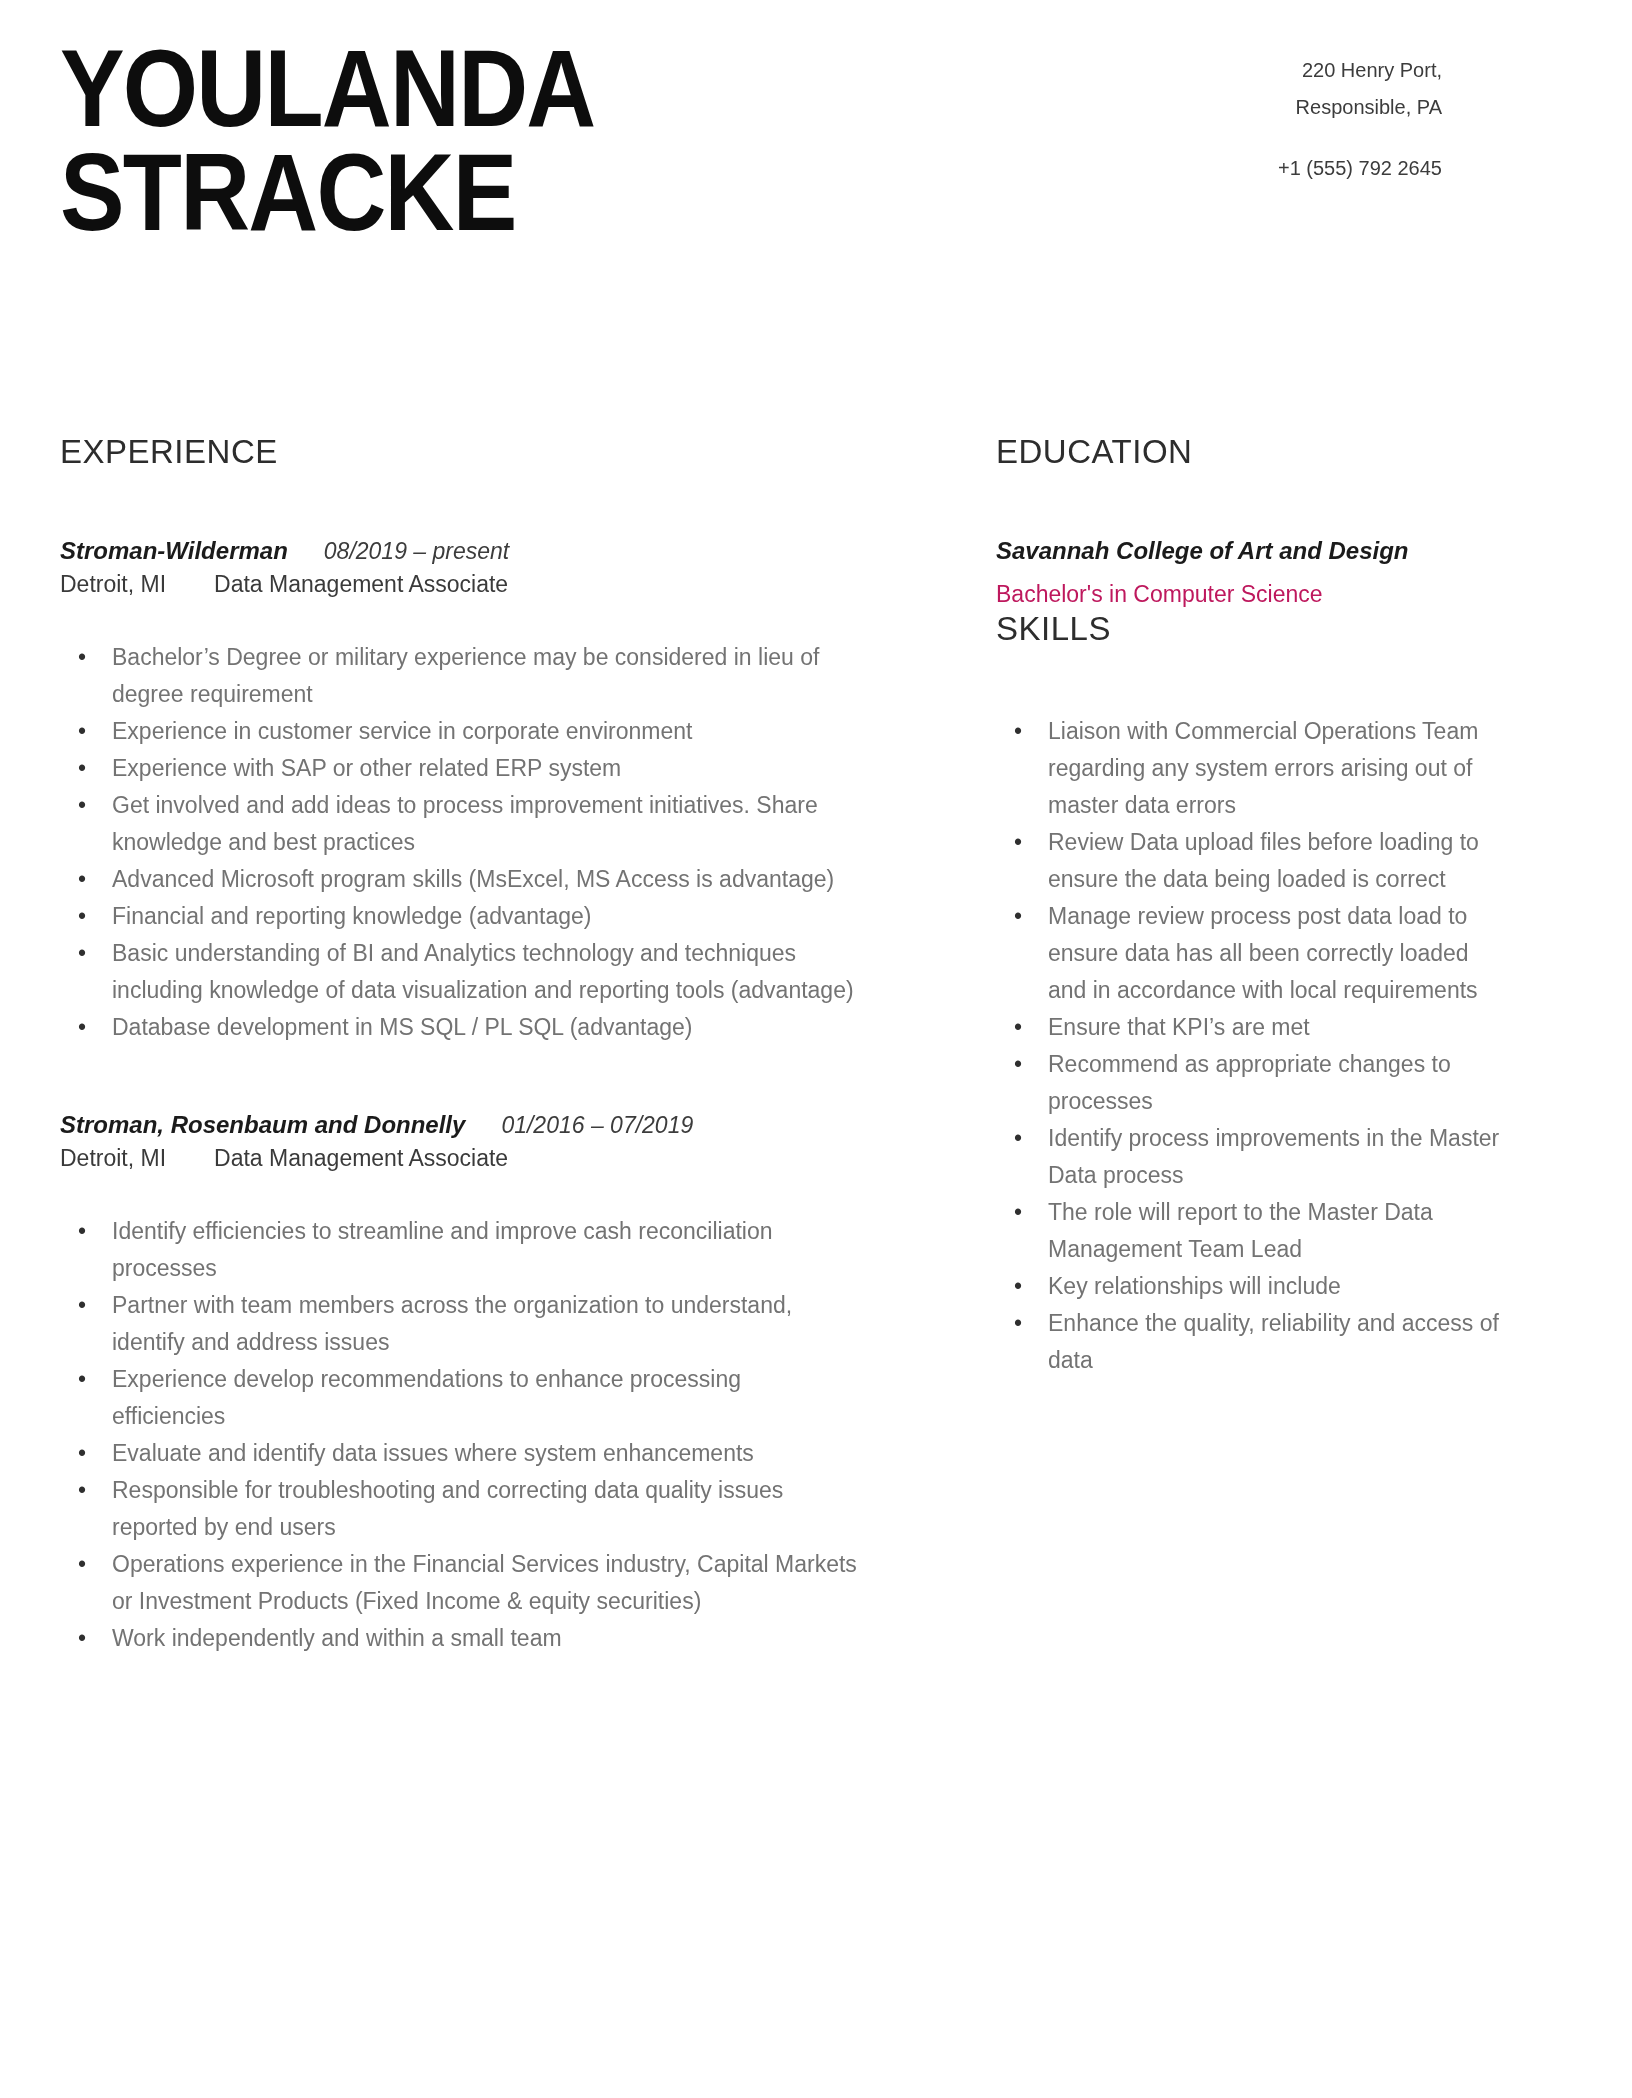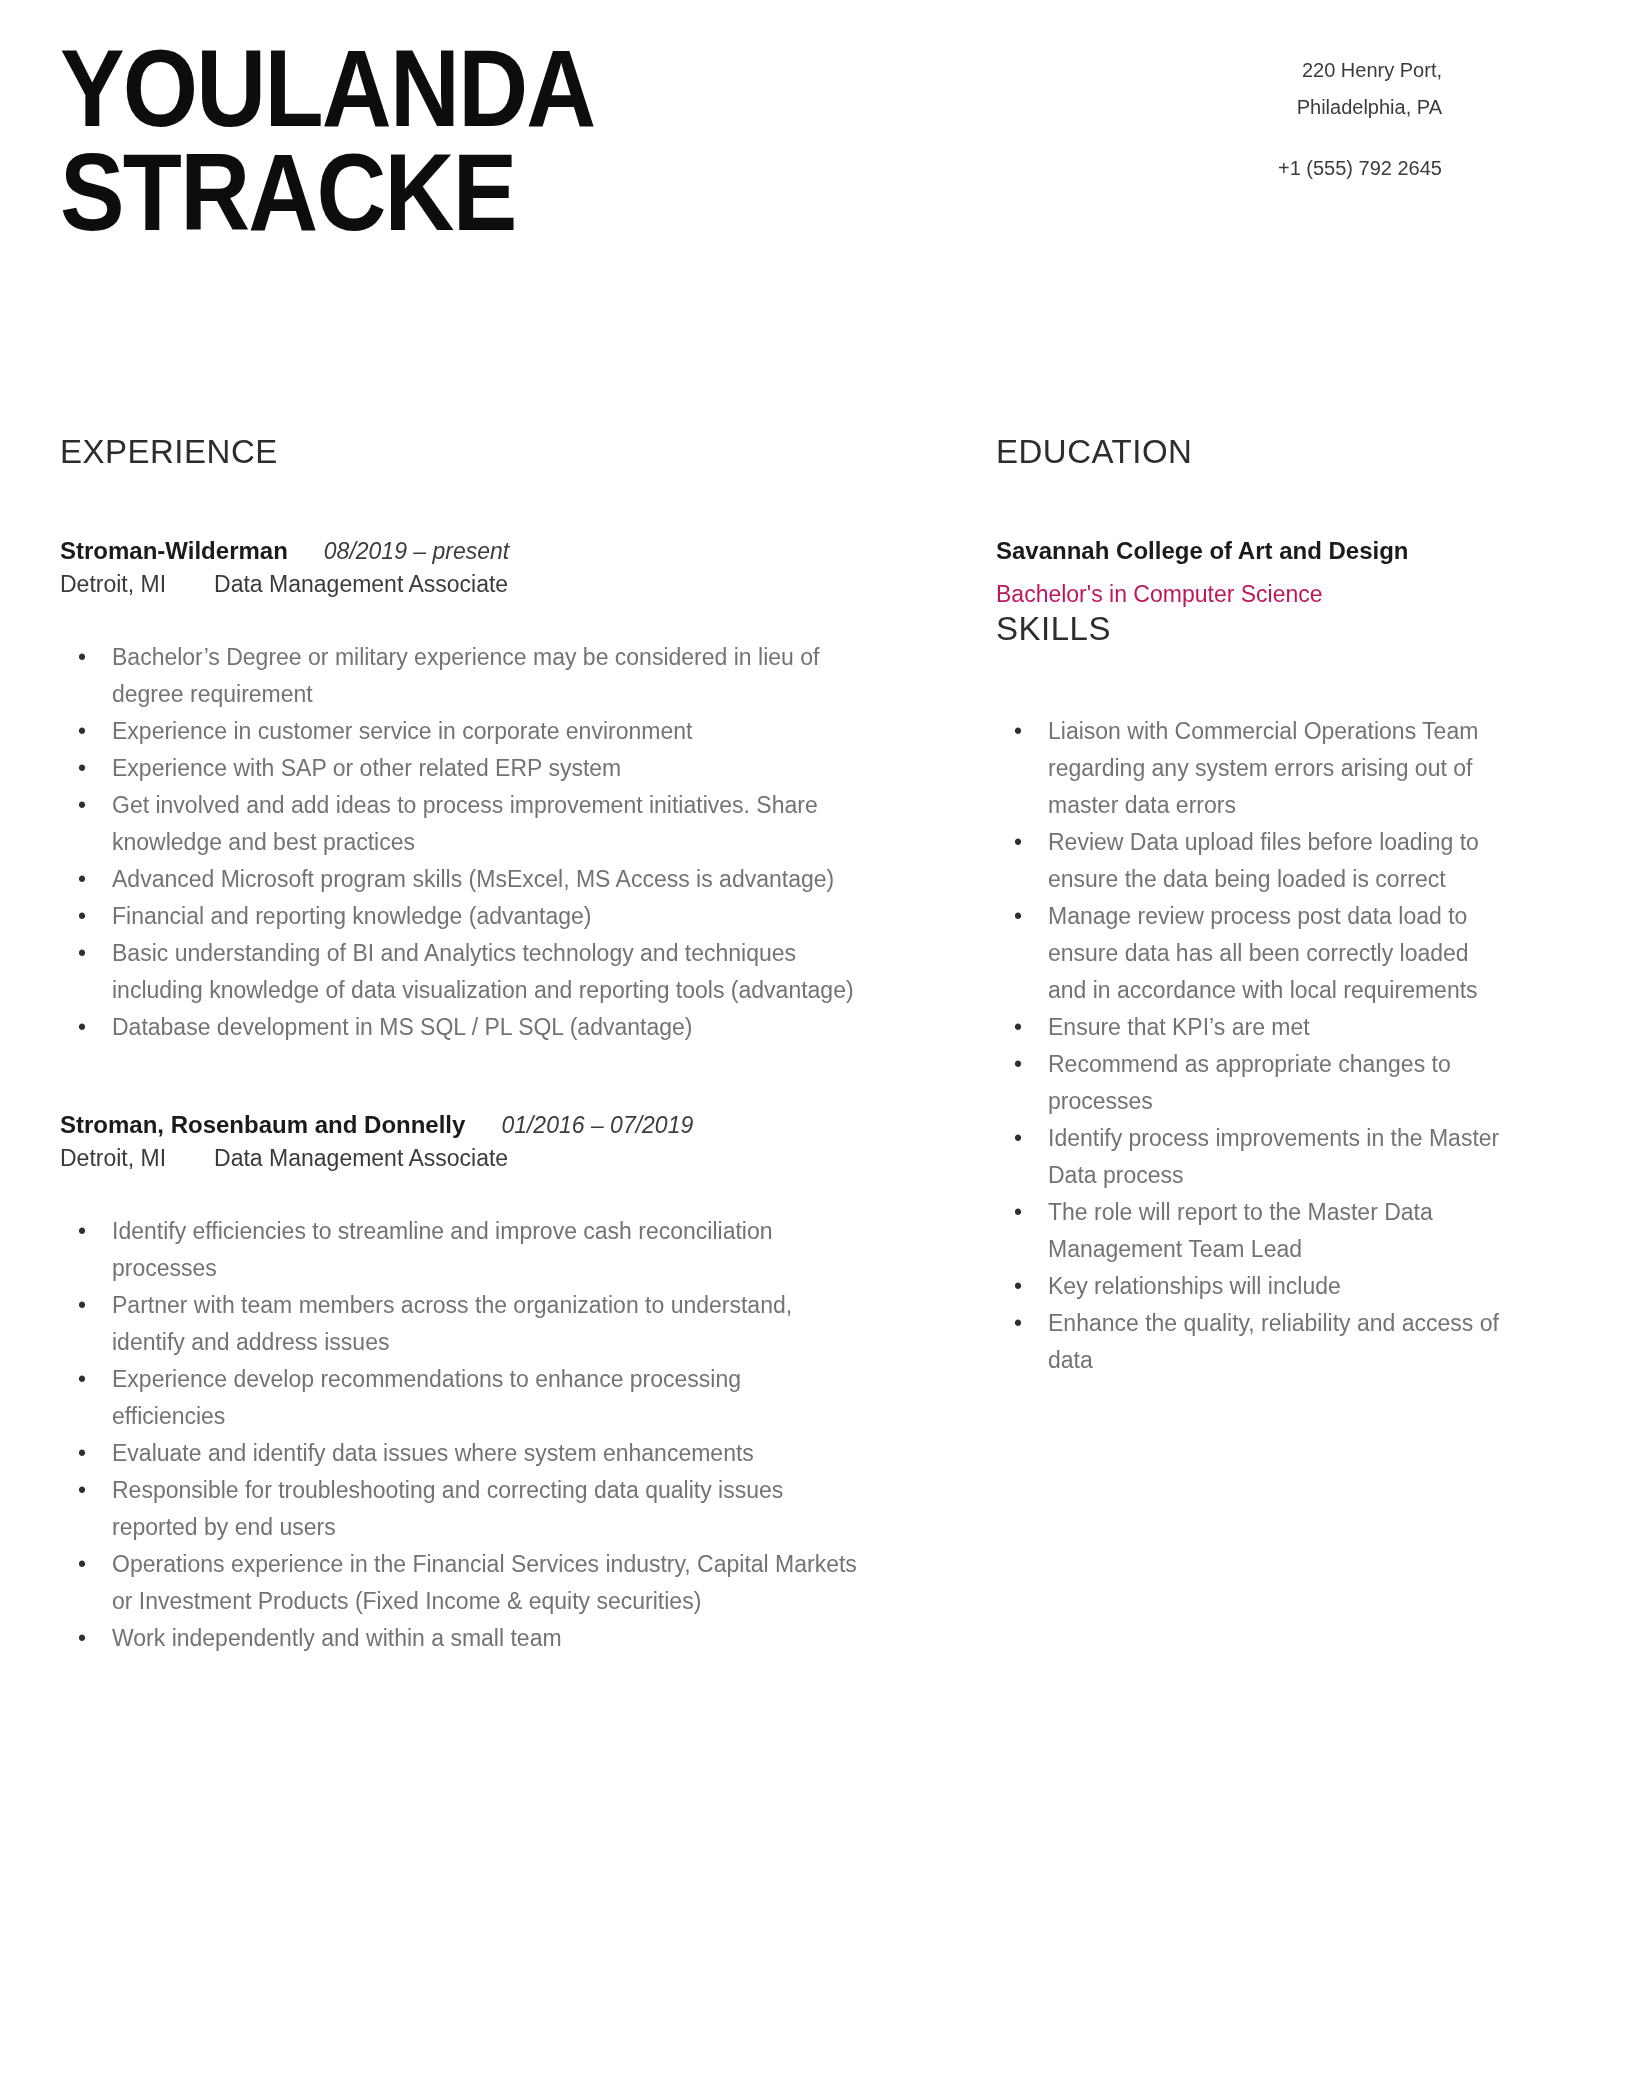--- a/index.html
+++ b/index.html
@@ -66,20 +66,21 @@
   }
   
   .entry-head {
     line-height: 30px;
     white-space: nowrap;
   }
   .company {
     font-size: 24px;
     font-weight: 700;
     color: #1b1b1b;
+    font-style: italic;
   }
   .dates {
     font-size: 23px;
     font-style: italic;
     color: #3c3c3c;
     margin-left: 36px;
   }
   .entry-sub {
     line-height: 30px;
     font-size: 23px;
@@ -123,21 +124,21 @@
 
 <div class="page">
 
   <header class="header">
     <h1 class="name">
       <span>YOULANDA</span>
       <span>STRACKE</span>
     </h1>
     <div class="contact">
       <div>220 Henry Port,</div>
-      <div>Philadelphia, PA</div>
+      <div>Responsible, PA</div>
       <div class="phone">+1 (555) 792 2645</div>
     </div>
   </header>
 
   <div class="columns">
 
     <div class="col-left">
       <h2 class="section-heading">EXPERIENCE</h2>
 
       <section class="job">

